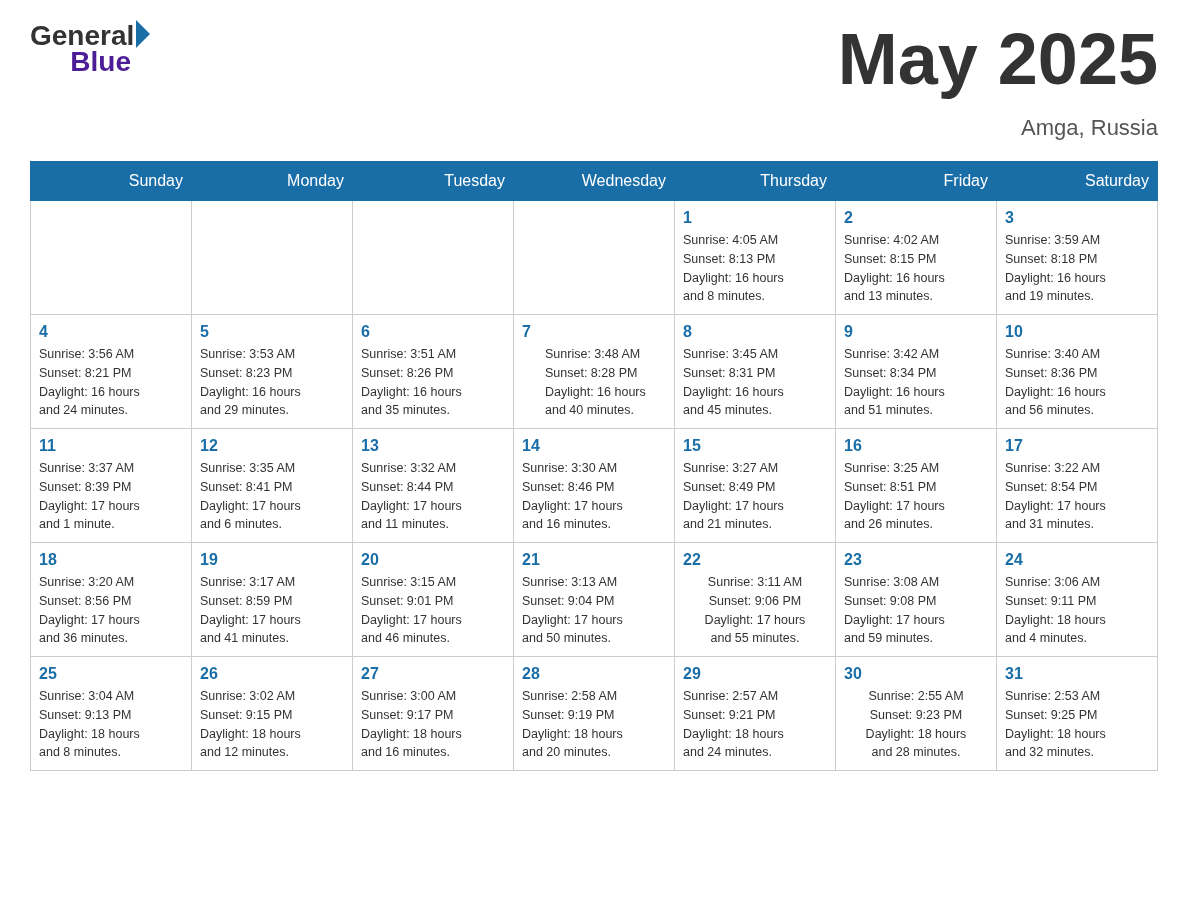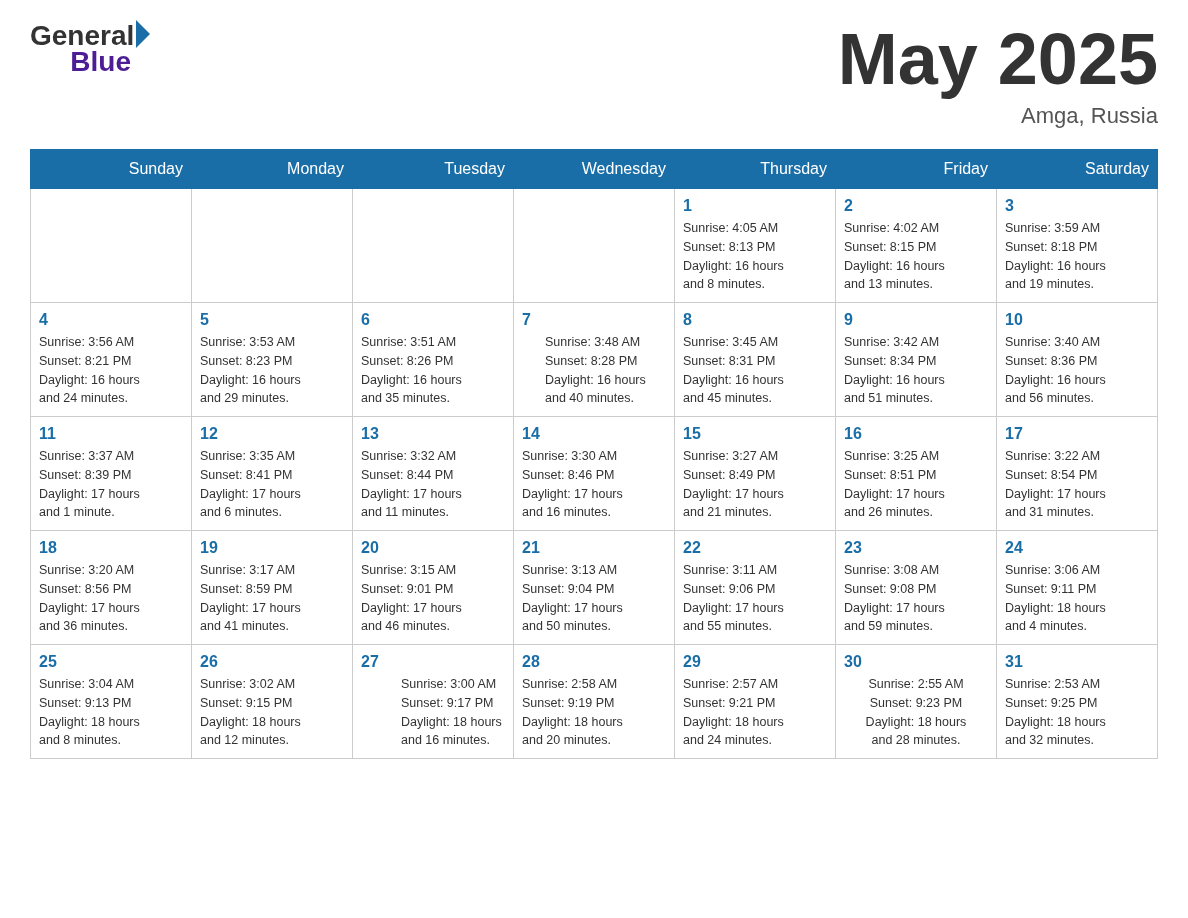--- a/index.html
+++ b/index.html
@@ -50,21 +50,21 @@
     }
     .month-year {
       font-size: 72px;
       font-weight: bold;
       color: #333;
       line-height: 1.1;
     }
     .location {
       font-size: 22px;
       color: #555;
-      margin-top: 4px;
+      margin-top: 16px;
     }
     .calendar {
       width: 100%;
       border-collapse: collapse;
     }
     .calendar th {
       background: #1a6ea8;
       color: #fff;
       padding: 10px 8px;
       font-size: 16px;
@@ -283,21 +283,21 @@
         </td>
         <td>
           <span class="day-number">21</span>
           <div class="day-info" style="white-space: pre-line;">Sunrise: 3:13 AM
 Sunset: 9:04 PM
 Daylight: 17 hours
 and 50 minutes.</div>
         </td>
         <td>
           <span class="day-number">22</span>
-          <div class="day-info" style="white-space: pre-line;">Sunrise: 3:11 AM
+          <div class="day-info" style="white-space: pre-line; text-align: center;">Sunrise: 3:11 AM
 Sunset: 9:06 PM
 Daylight: 17 hours
 and 55 minutes.</div>
         </td>
         <td>
           <span class="day-number">23</span>
           <div class="day-info" style="white-space: pre-line;">Sunrise: 3:08 AM
 Sunset: 9:08 PM
 Daylight: 17 hours
 and 59 minutes.</div>
@@ -320,21 +320,21 @@
         </td>
         <td>
           <span class="day-number">26</span>
           <div class="day-info" style="white-space: pre-line;">Sunrise: 3:02 AM
 Sunset: 9:15 PM
 Daylight: 18 hours
 and 12 minutes.</div>
         </td>
         <td>
           <span class="day-number">27</span>
-          <div class="day-info" style="white-space: pre-line; margin-left: 40px;">Sunrise: 3:00 AM
+          <div class="day-info" style="white-space: pre-line;">Sunrise: 3:00 AM
 Sunset: 9:17 PM
 Daylight: 18 hours
 and 16 minutes.</div>
         </td>
         <td>
           <span class="day-number">28</span>
           <div class="day-info" style="white-space: pre-line;">Sunrise: 2:58 AM
 Sunset: 9:19 PM
 Daylight: 18 hours
 and 20 minutes.</div>

